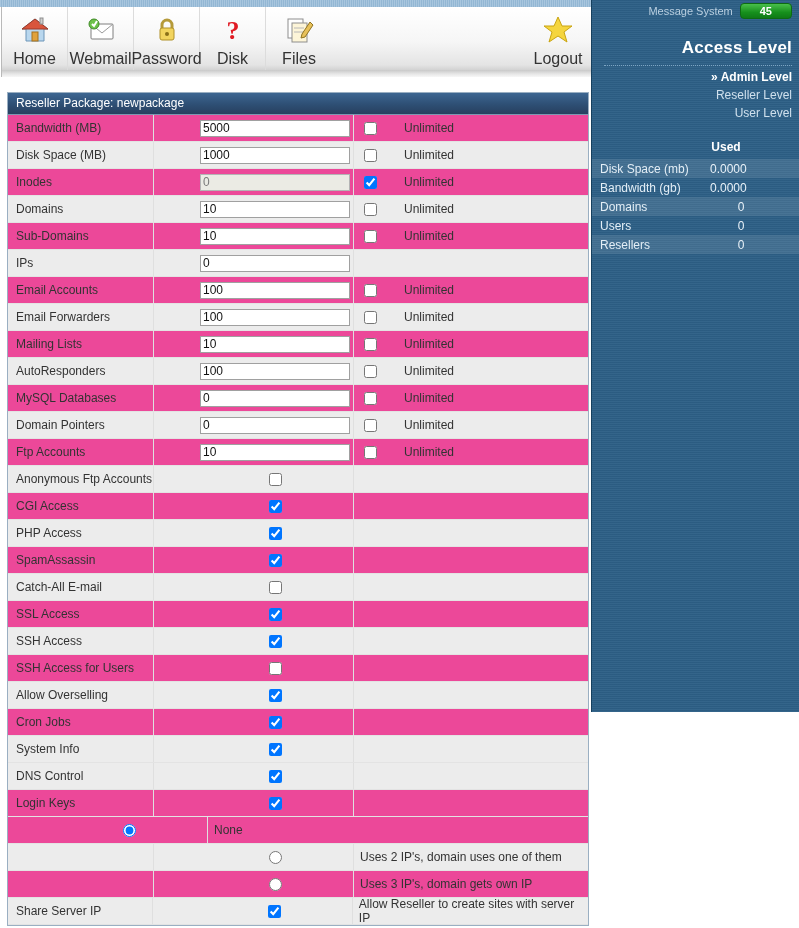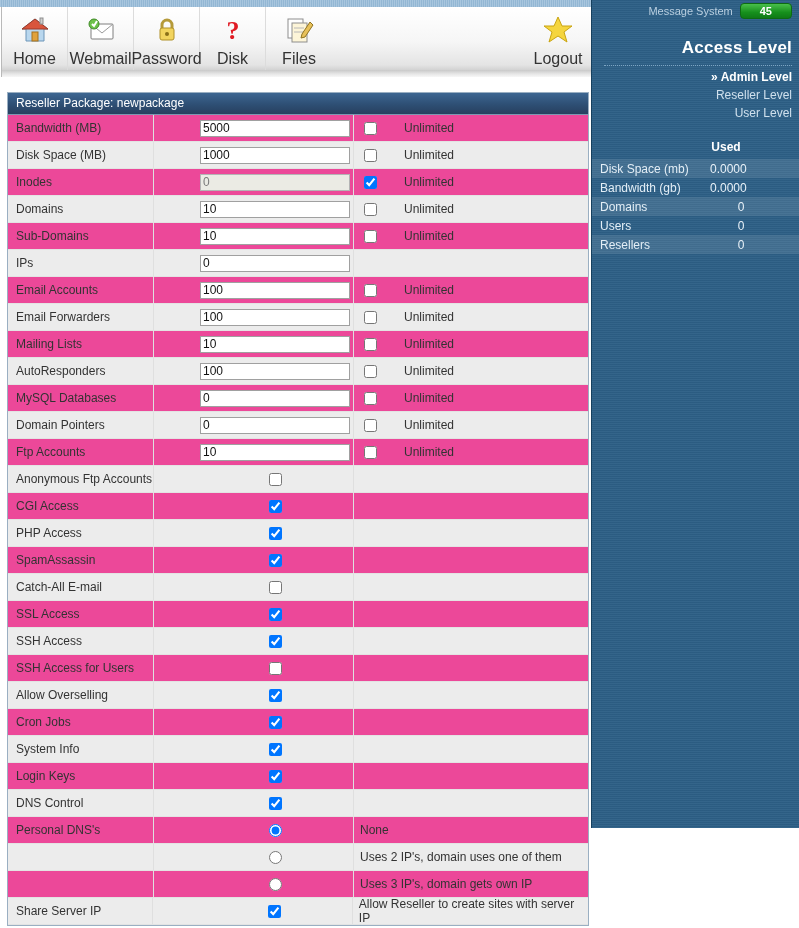--- a/index.html
+++ b/index.html
@@ -53,21 +53,21 @@
     background:#fff;font-family:"Liberation Sans",sans-serif;font-size:12px;
     color:#111;padding:0 2px;outline:none;}
   .txt.dis{background:#ebebe4;color:#7a7a7a;border:1px solid #b4b4b4;}
   .cb{width:13px;height:13px;margin:0;vertical-align:middle;}
   .rb{width:13px;height:13px;margin:0;vertical-align:middle;}
   .ulabel{margin-left:5px;font-size:12px;color:#333;}
   .c3.chk{padding-left:10px;}
   
   #footerwrap{position:relative;margin-left:7px;width:582px;height:35px;}
   
-  #sidebar{position:absolute;left:591px;top:0;width:208px;height:828px;
+  #sidebar{position:absolute;left:591px;top:0;width:208px;height:712px;
     background:#2d5f86;
     background-image:repeating-linear-gradient(0deg,rgba(255,255,255,.035) 0 1px,rgba(0,0,0,.035) 1px 2px);
     border-left:1px solid #17405f;}
   #msgrow{height:22px;display:flex;align-items:center;justify-content:flex-end;padding-right:8px;}
   #msglabel{color:#b9cfe0;font-size:11px;margin-right:7px;}
   #msgbadge{background:linear-gradient(to bottom,#49bf4b 0%,#16901c 60%,#0f7a16 100%);
     color:#fff;font-size:11px;font-weight:bold;border-radius:4px;padding:1px 19px;
     border:1px solid #0d6b12;}
   #acc-title{color:#fff;font-size:17px;font-weight:bold;text-align:right;padding-right:8px;
     margin-top:16px;letter-spacing:.2px;}
@@ -355,36 +355,35 @@
           </div>
           <div class="c3"></div>
         </div>
         <div class="row alt">
           <div class="c1">System Info</div>
           <div class="c2 ctr">
             <input type="checkbox" class="cb" checked="" style="">
           </div>
           <div class="c3"></div>
         </div>
+        <div class="row alt">
+          <div class="c1">DNS Control</div>
+          <div class="c2 ctr">
+            <input type="checkbox" class="cb" checked="" style="">
+          </div>
+          <div class="c3"></div>
+        </div>
         <div class="row">
           <div class="c1">Login Keys</div>
           <div class="c2 ctr">
             <input type="checkbox" class="cb" checked="" style="">
           </div>
           <div class="c3"></div>
         </div>
-        <div class="row alt">
-          <div class="c1">DNS Control</div>
-          <div class="c2 ctr">
-            <input type="checkbox" class="cb" checked="" style="">
-          </div>
-          <div class="c3"></div>
-        </div>
-        <div class="row">
-          <div class="c1">Personal DNS's</div>
+        <div class="row">
           <div class="c2 ctr">
             <input type="radio" class="rb" name="personal-dns" checked="" style="">
           </div>
           <div class="c3">None</div>
         </div>
         <div class="row alt">
           <div class="c1"></div>
           <div class="c2 ctr">
             <input type="radio" class="rb" name="personal-dns" style="">
           </div>

